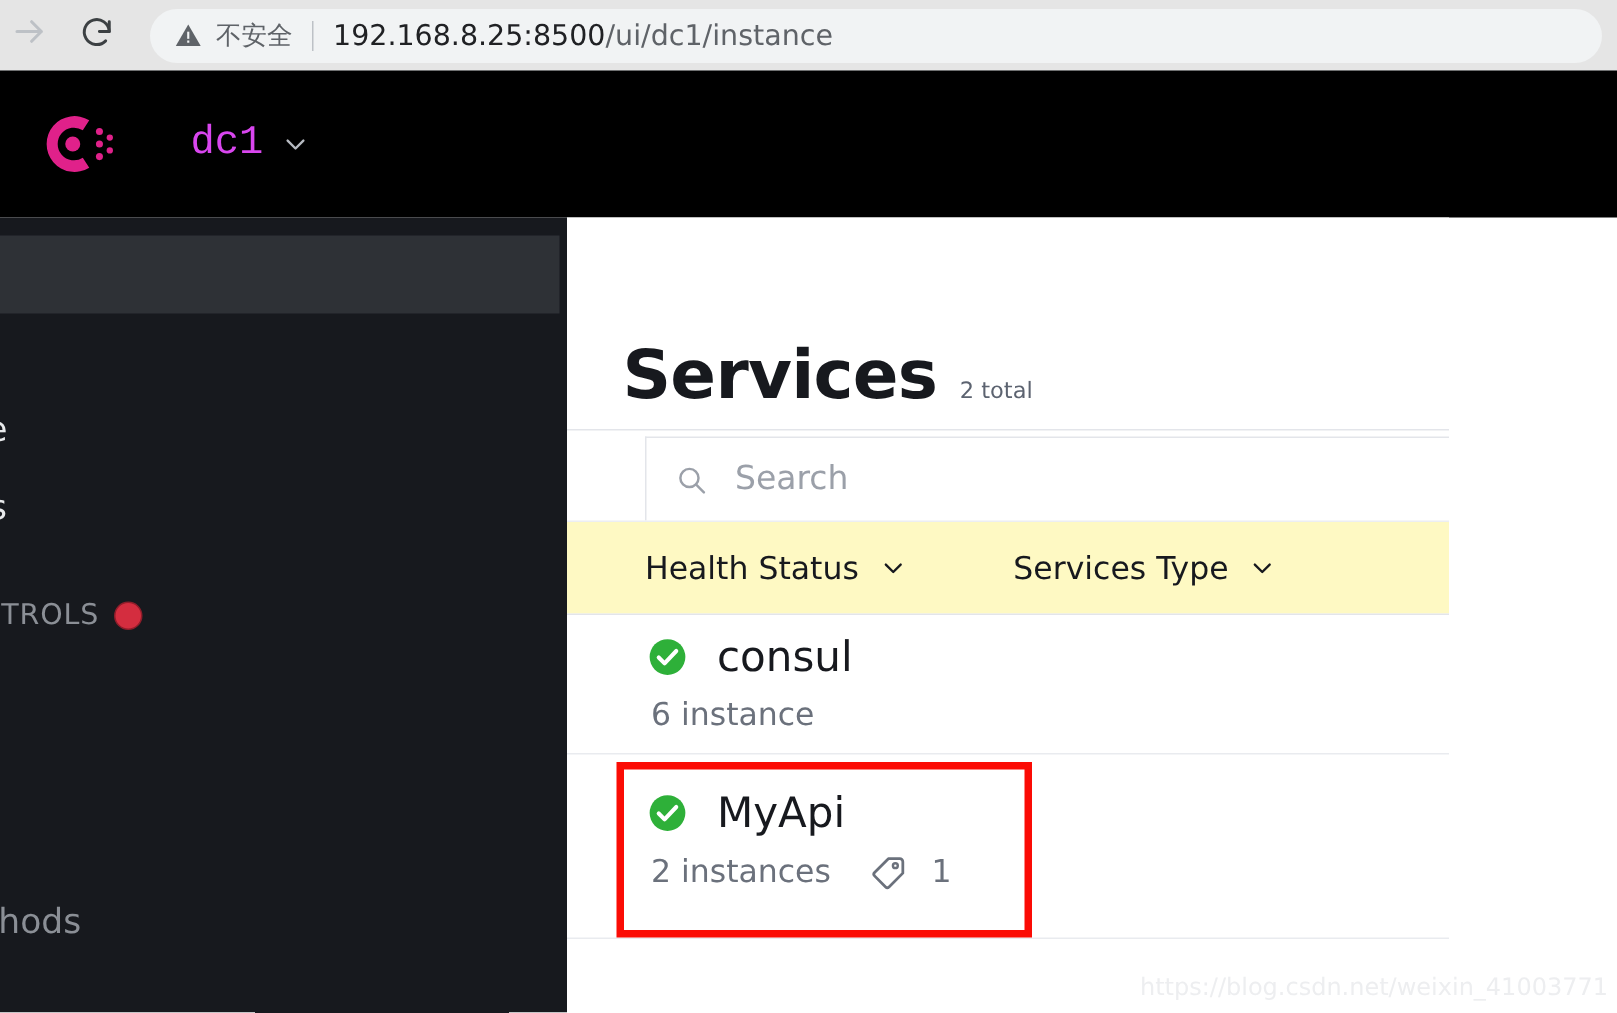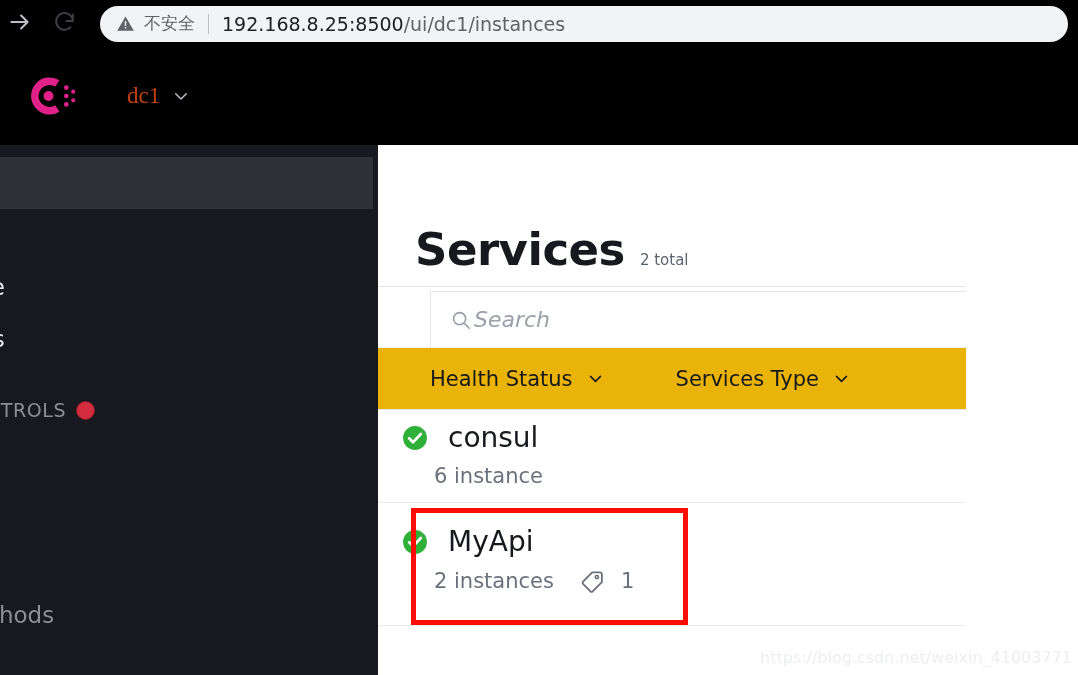--- a/index.html
+++ b/index.html
@@ -14,21 +14,21 @@
     font-family: "Liberation Sans", sans-serif;
     position: relative;
   }
 
   
   #browser-chrome {
     position: absolute;
     left: 0; top: 0;
     width: 1078px;
     height: 47px;
-    background: #000000;
+    background: #e5e5e5;
     border-bottom: 1px solid #dadce0;
     display: flex;
     align-items: center;
   }
   .nav-btn {
     width: 36px;
     height: 36px;
     display: flex;
     align-items: center;
     justify-content: center;
@@ -87,23 +87,23 @@
     height: 52px;
     flex: none;
   }
   #dc-selector {
     margin-left: 50px;
     display: flex;
     align-items: center;
     cursor: pointer;
   }
   #dc-label {
-    color: #c2410c;
-    font-size: 23px;
-    font-family: Liberation Serif, serif;
+    color: #d946ef;
+    font-size: 27px;
+    font-family: Liberation Mono, monospace;
   }
   #dc-chevron { margin-left: 12px; display: flex; }
 
   
   #sidebar {
     position: absolute;
     left: 0; top: 145px;
     width: 378px;
     height: 530px;
     background: #17191e;
@@ -211,33 +211,32 @@
     cursor: text;
   }
   #search-icon { margin-left: 19px; display: flex; flex: none; }
   #search-input {
     border: none;
     outline: none;
     background: transparent;
     font-size: 22px;
     color: #3d4148;
     font-family: "DejaVu Sans", sans-serif;
-    margin-left: 0;
+    margin-left: 16px;
     width: 400px;
-    font-style: italic;
   }
   #search-input::placeholder { color: #9ba0a9; }
 
   #filter-bar {
     position: absolute;
     left: 0;
     top: 203px;
     width: 700px;
     height: 61px;
-    background: #eab308;
+    background: #fef9c3;
     display: flex;
     align-items: center;
   }
   .filter-dd {
     display: flex;
     align-items: center;
     cursor: pointer;
     white-space: nowrap;
   }
   #filter-health { margin-left: 52px; }
@@ -254,21 +253,21 @@
     left: 0;
     width: 700px;
     cursor: pointer;
   }
   #row-consul { top: 276px; }
   #row-myapi  { top: 380px; }
 
   .service-name-line {
     display: flex;
     align-items: center;
-    padding-left: 24px;
+    padding-left: 54px;
   }
   .health-icon { width: 26px; height: 26px; flex: none; display:flex; }
   .service-name {
     margin-left: 20px;
     font-size: 28px;
     color: #17191e;
     font-family: "DejaVu Sans", sans-serif;
   }
   .service-meta {
     display: flex;
@@ -343,21 +342,21 @@
     <span id="warning-triangle">
       <svg width="19" height="19" viewBox="0 0 24 24">
         <path d="M12 3L1.5 21h21L12 3z" fill="#5f6368"></path>
         <rect x="11.1" y="9" width="1.8" height="6" fill="#f1f3f4"></rect>
         <rect x="11.1" y="16.4" width="1.8" height="1.9" fill="#f1f3f4"></rect>
       </svg>
     </span>
     <span id="not-secure-text">不安全</span>
     <span id="omnibox-sep"></span>
     <span id="url-text">
-      <span class="host">192.168.8.25:8500</span><span class="path">/ui/dc1/instances</span>
+      <span class="host">192.168.8.25:8500</span><span class="path">/ui/dc1/instance</span>
     </span>
   </div>
 </div>
 
 <div id="app-header">
   <span id="consul-logo">
     <svg width="52" height="52" viewBox="0 0 52 52">
       <path d="M34.5 10.2A18.6 18.6 0 1 0 34.5 41.8L30.2 35.2A10.9 10.9 0 1 1 30.2 16.8z" fill="#e0218a"></path>
       <circle cx="23.5" cy="26" r="5.0" fill="#e0218a"></circle>
       <circle cx="41.3" cy="17.6" r="2.35" fill="#e0218a"></circle>

